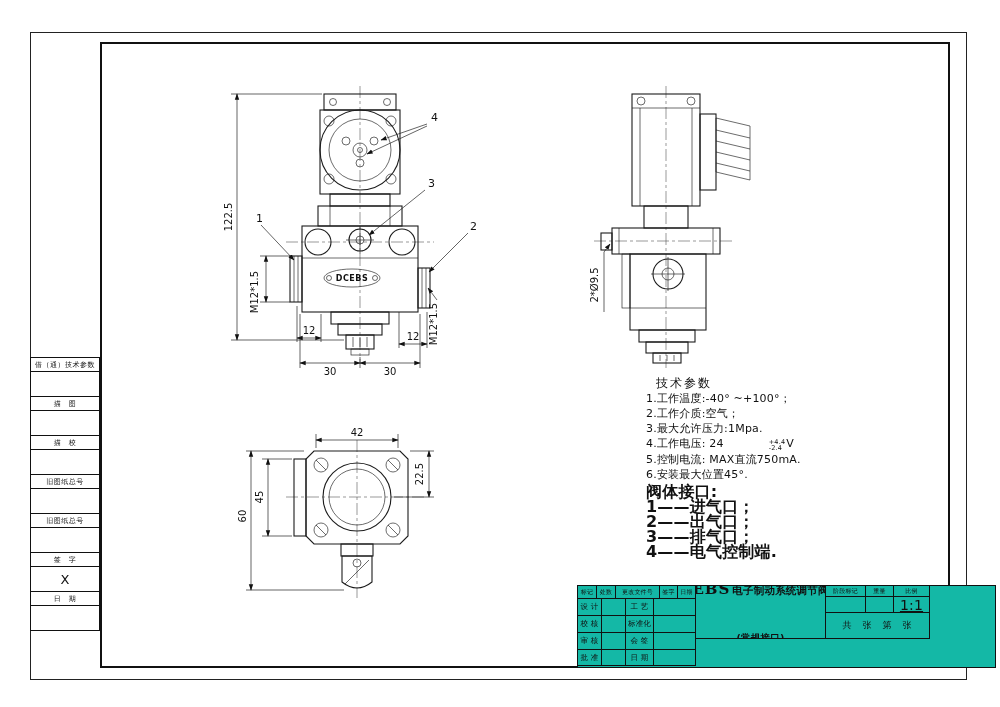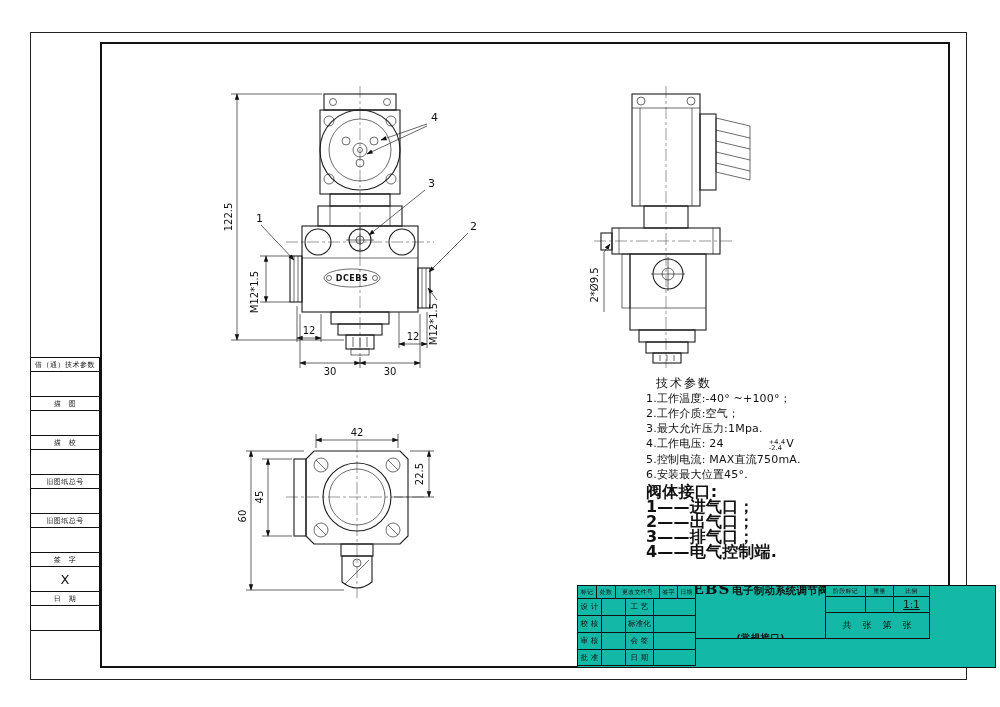--- a/index.html
+++ b/index.html
@@ -33,21 +33,21 @@
   .tol span{display:block;margin-left:44px;}
   .ports{position:absolute;left:646px;top:484px;font-size:16px;font-weight:bold;
        line-height:15px;letter-spacing:.2px;}
   
   .tblock{position:absolute;left:577px;top:585px;width:419px;height:83px;
        border:1.5px solid #111;box-sizing:border-box;background:#14b8a6;}
   .tb{position:absolute;box-sizing:border-box;border-right:1px solid #111;border-bottom:1px solid #111;
        display:flex;align-items:center;justify-content:center;overflow:hidden;
        font-size:6px;letter-spacing:.2px;text-align:center;}
   .tb.lbl{font-size:7.5px;}
-  .tb.scale{font-size:10px;text-decoration:underline;}
+  .tb.scale{font-size:14px;text-decoration:underline;}
   .tb.sheetinfo{font-size:9px;letter-spacing:1px;text-align:center;}
   .tb.titlecell{flex-direction:column;}
   .title-line1{font-size:10.5px;font-weight:bold;white-space:nowrap;}
   .ebs{font-family:"DejaVu Serif",serif;font-size:15px;font-weight:bold;letter-spacing:1px;margin-right:2px;}
   .title-line2{font-size:9.5px;font-weight:bold;margin-top:18px;}
   .tb.company{font-size:11px;font-weight:bold;letter-spacing:1px;}
 </style>
 </head>
 <body>
 

